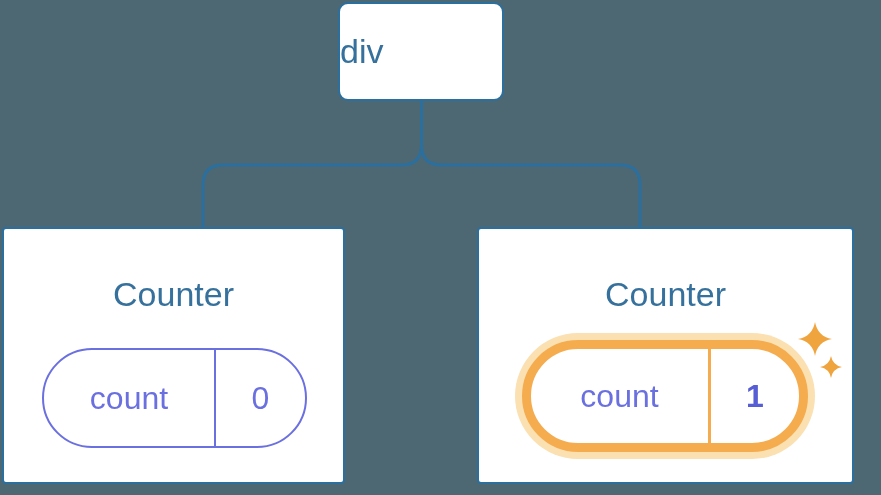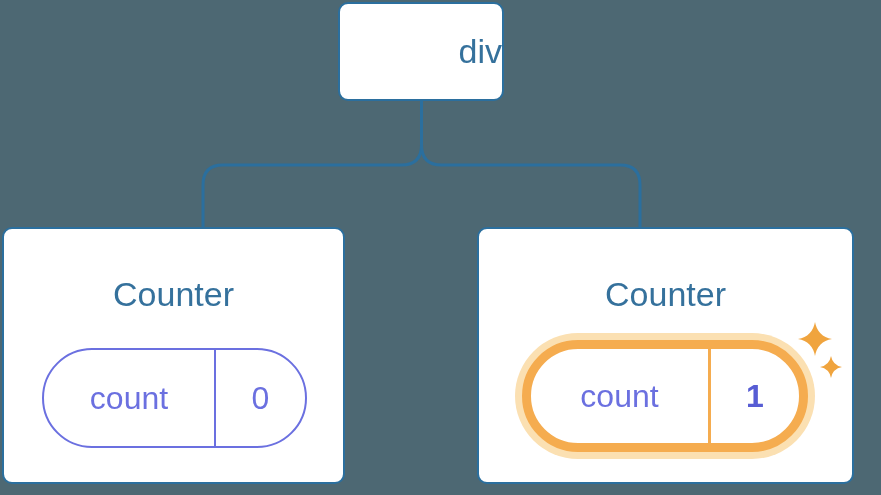--- a/index.html
+++ b/index.html
@@ -24,35 +24,35 @@
   
   .node-root {
     position: absolute;
     left: 338px; top: 2px;
     width: 166px; height: 99px;
     background: #ffffff;
     border: 2.5px solid #2B6F9E;
     border-radius: 10px;
     display: flex;
     align-items: center;
-    justify-content: flex-end;
+    justify-content: flex-start;
     font-size: 34px;
     font-weight: 500;
     color: #35719C;
     z-index: 2;
   }
 
   
   .card {
     position: absolute;
     top: 227px;
     height: 257px;
     background: #ffffff;
     border: 2.5px solid #2B6F9E;
-    border-radius: 10px;
+    border-radius: 4px;
     z-index: 2;
   }
   .card-left  { left: 2px;   width: 343px; }
   .card-right { left: 477px; width: 377px; }
 
   .card-title {
     text-align: center;
     margin-top: 46px;
     font-size: 34px;
     font-weight: 500;

